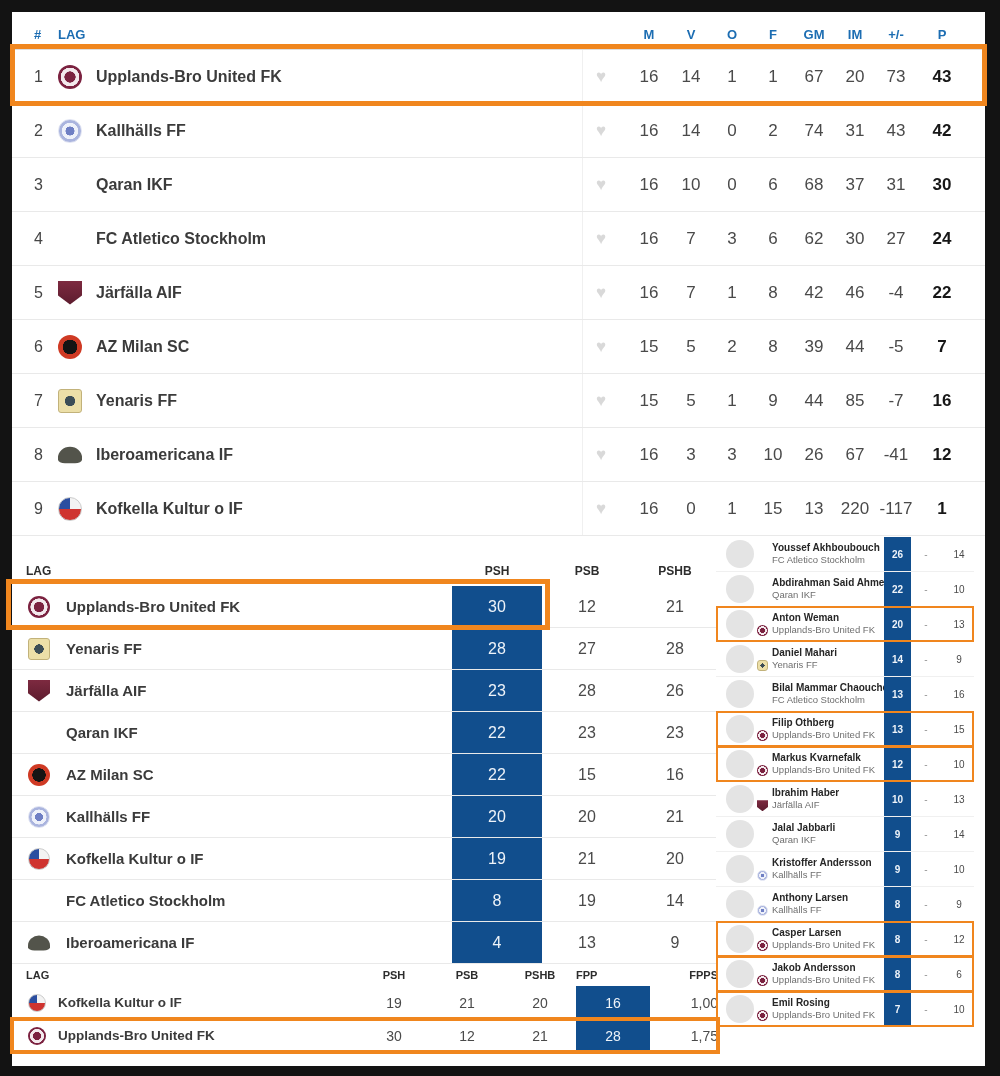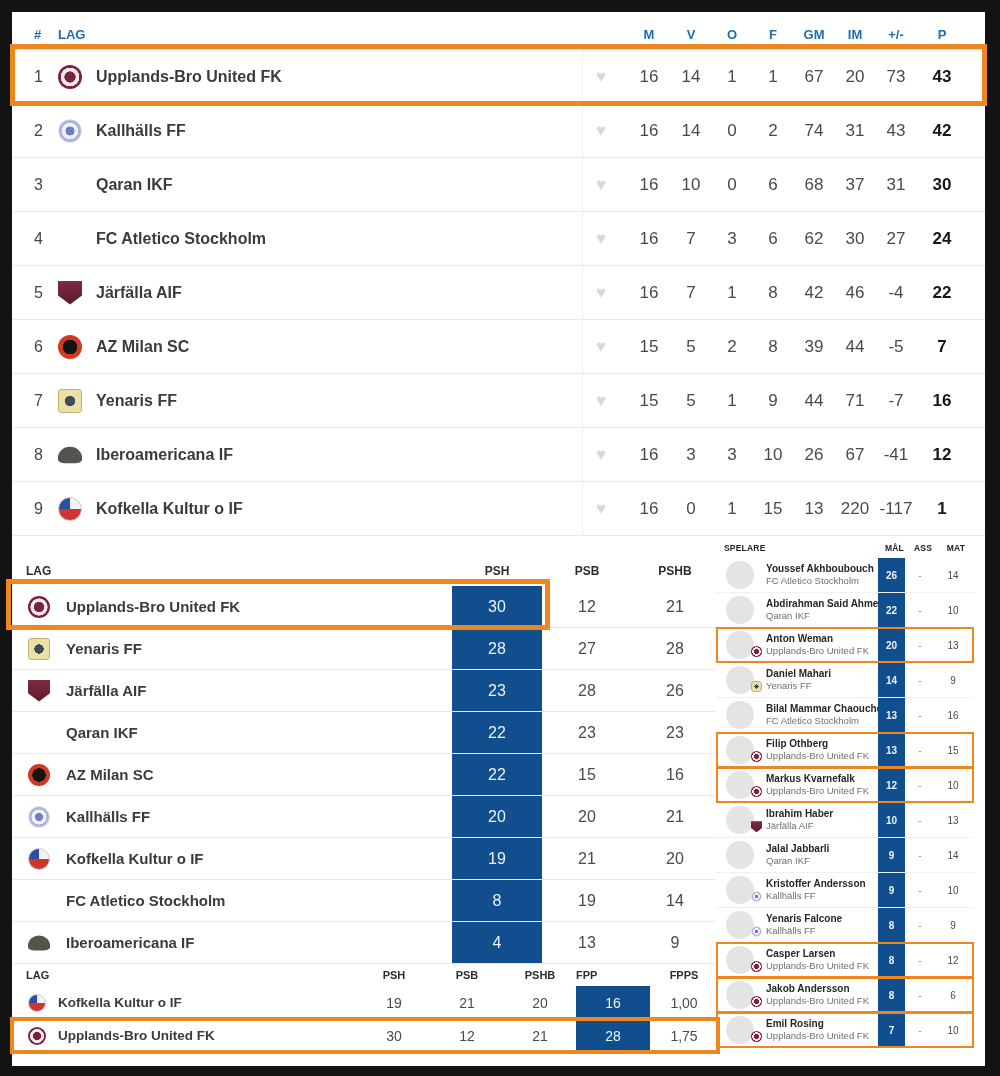--- a/index.html
+++ b/index.html
@@ -53,35 +53,35 @@
   .logo-sm{width:22px;height:22px;margin-right:16px;}
   .f-row .t-name{font-size:15px;font-weight:600;color:var(--dark);}
   .navy{background:var(--navy);color:#eef3f9;height:100%;display:flex;align-items:center;justify-content:center;font-size:16px;}
   .f-row .val{font-size:16px;color:var(--stat);}
 
   
   .fptbl{width:706px;}
   .fp-head{display:flex;align-items:center;height:22px;font-size:11px;font-weight:bold;color:#2d2d2d;}
   .fp-head .h-team{flex:1;padding-left:14px;}
   .c-fp1{width:72px;text-align:center}.c-fp2{width:74px;text-align:center}.c-fp3{width:72px;text-align:center}
-  .c-fp4{width:74px;text-align:left}.c-fp5{width:68px;text-align:center}
+  .c-fp4{width:74px;text-align:left}.c-fp5{width:68px;text-align:right}
   .fp-row{display:flex;align-items:center;height:33px;position:relative;}
   .logo-xs{width:18px;height:18px;margin-right:12px;}
   .fp-row .t-name{font-size:13.5px;font-weight:600;color:var(--dark);}
   .fp-row .val{font-size:14px;color:var(--stat);}
   .fp-row .navy{font-size:14px;}
 
   
   .scorers{position:absolute;left:716px;top:537px;width:258px;background:#fff;}
   .sc-head{display:flex;align-items:center;height:21px;font-size:8.5px;font-weight:bold;color:#222;letter-spacing:.2px;}
   .sc-head .h-player{flex:1;padding-left:8px;}
   .c-goals{width:27px;text-align:center}.c-ass{width:30px;text-align:center}.c-mat{width:36px;text-align:center}
   .sc-row{display:flex;align-items:center;height:35px;border-bottom:1px solid #f0f0f0;position:relative;}
   .avatar{width:28px;height:28px;border-radius:50%;background:var(--avatar);margin-left:10px;flex:none;}
-  .ptext{width:112px;margin-left:12px;flex:none;}
+  .ptext{width:112px;margin-left:18px;flex:none;}
   .pname{font-size:10px;font-weight:bold;color:#262626;white-space:nowrap;line-height:1.35;}
   .pclub{font-size:9.5px;color:var(--muted);white-space:nowrap;line-height:1.35;display:flex;align-items:center;}
   .logo-mini{width:11px;height:11px;margin-left:-15px;margin-right:4px;}
   .sc-row .navy{width:27px;flex:none;font-size:10px;font-weight:bold;}
   .sc-row .ass{width:30px;flex:none;text-align:center;font-size:10px;color:#979797;}
   .sc-row .mat{width:36px;flex:none;text-align:center;font-size:10px;color:#4a4a4a;}
 
   
   .logo-none{visibility:hidden;}
   .logo-upplands{border-radius:50%;
@@ -221,21 +221,21 @@
           <span class="c-pos">7</span>
           <span class="logo logo-md logo-yenaris"></span>
           <span class="c-name">Yenaris FF</span>
           <div class="stats">
             <span class="c-heart">♥</span>
             <span class="st c-m">15</span>
             <span class="st c-v">5</span>
             <span class="st c-o">1</span>
             <span class="st c-f">9</span>
             <span class="st c-gm">44</span>
-            <span class="st c-im">71</span>
+            <span class="st c-im">85</span>
             <span class="st c-pm">-7</span>
             <span class="st c-p bold">16</span>
           </div>
         </div>
         <div class="s-row">
           <span class="c-pos">8</span>
           <span class="logo logo-md logo-ibero"></span>
           <span class="c-name">Iberoamericana IF</span>
           <div class="stats">
             <span class="c-heart">♥</span>
@@ -391,26 +391,20 @@
           <span class="c-fp3 val">21</span>
           <span class="c-fp4 navy">28</span>
           <span class="c-fp5 val">1,75</span>
         </div>
       </div>
   </section>
 
 </div>
 
 <aside class="scorers">
-  <div class="sc-head">
-    <span class="h-player">SPELARE</span>
-    <span class="c-goals">MÅL</span>
-    <span class="c-ass">ASS</span>
-    <span class="c-mat">MAT</span>
-  </div>
   <div id="scorers-body">
       <div class="sc-row">
         <span class="avatar"></span>
         <div class="ptext">
           <div class="pname">Youssef Akhboubouch</div>
           <div class="pclub">
             <span>FC Atletico Stockholm</span>
           </div>
         </div>
         <span class="navy">26</span>
@@ -527,21 +521,21 @@
             <span>Kallhälls FF</span>
           </div>
         </div>
         <span class="navy">9</span>
         <span class="ass">-</span>
         <span class="mat">10</span>
       </div>
       <div class="sc-row">
         <span class="avatar"></span>
         <div class="ptext">
-          <div class="pname">Yenaris Falcone</div>
+          <div class="pname">Anthony Larsen</div>
           <div class="pclub">
             <span class="logo logo-mini logo-kallhalls"></span>
             <span>Kallhälls FF</span>
           </div>
         </div>
         <span class="navy">8</span>
         <span class="ass">-</span>
         <span class="mat">9</span>
       </div>
       <div class="sc-row hl hl-sc">

